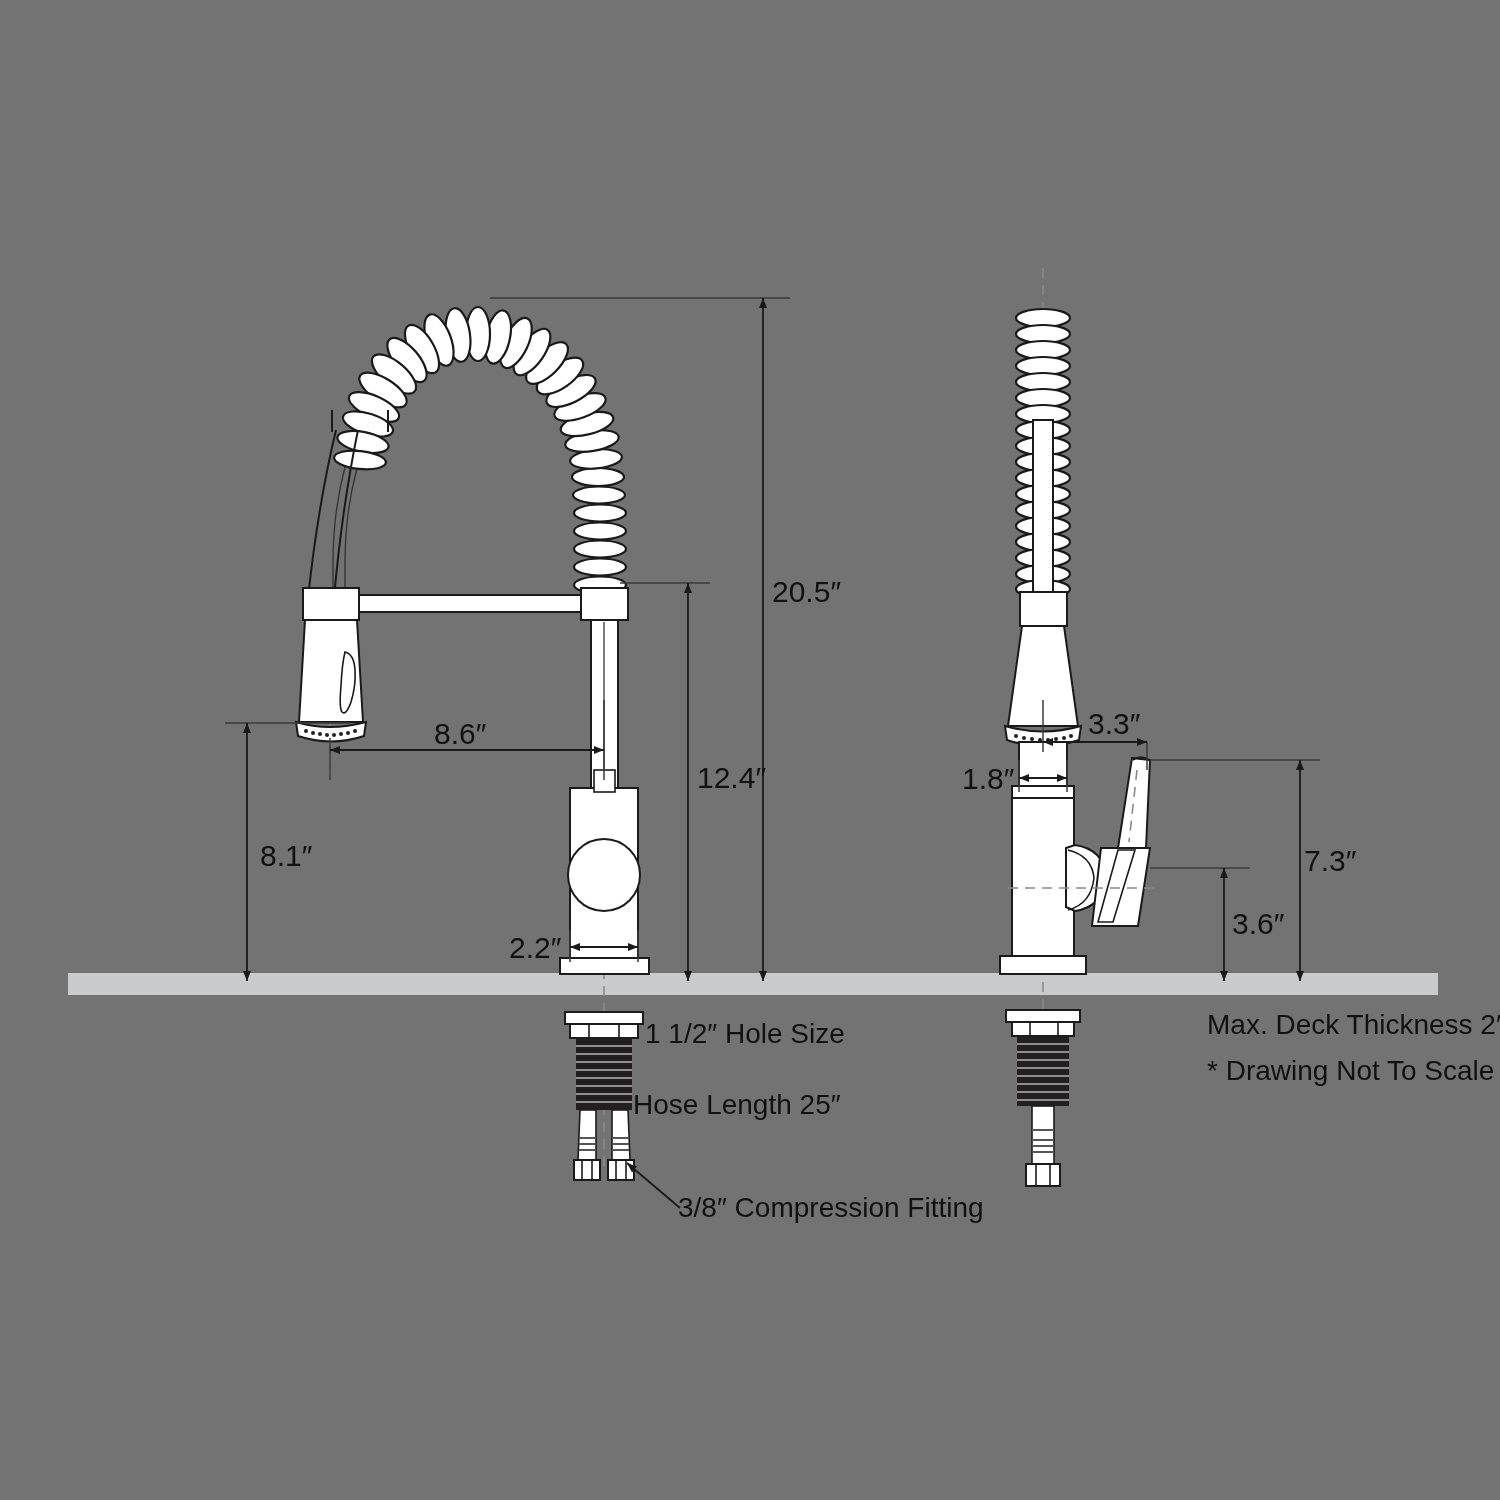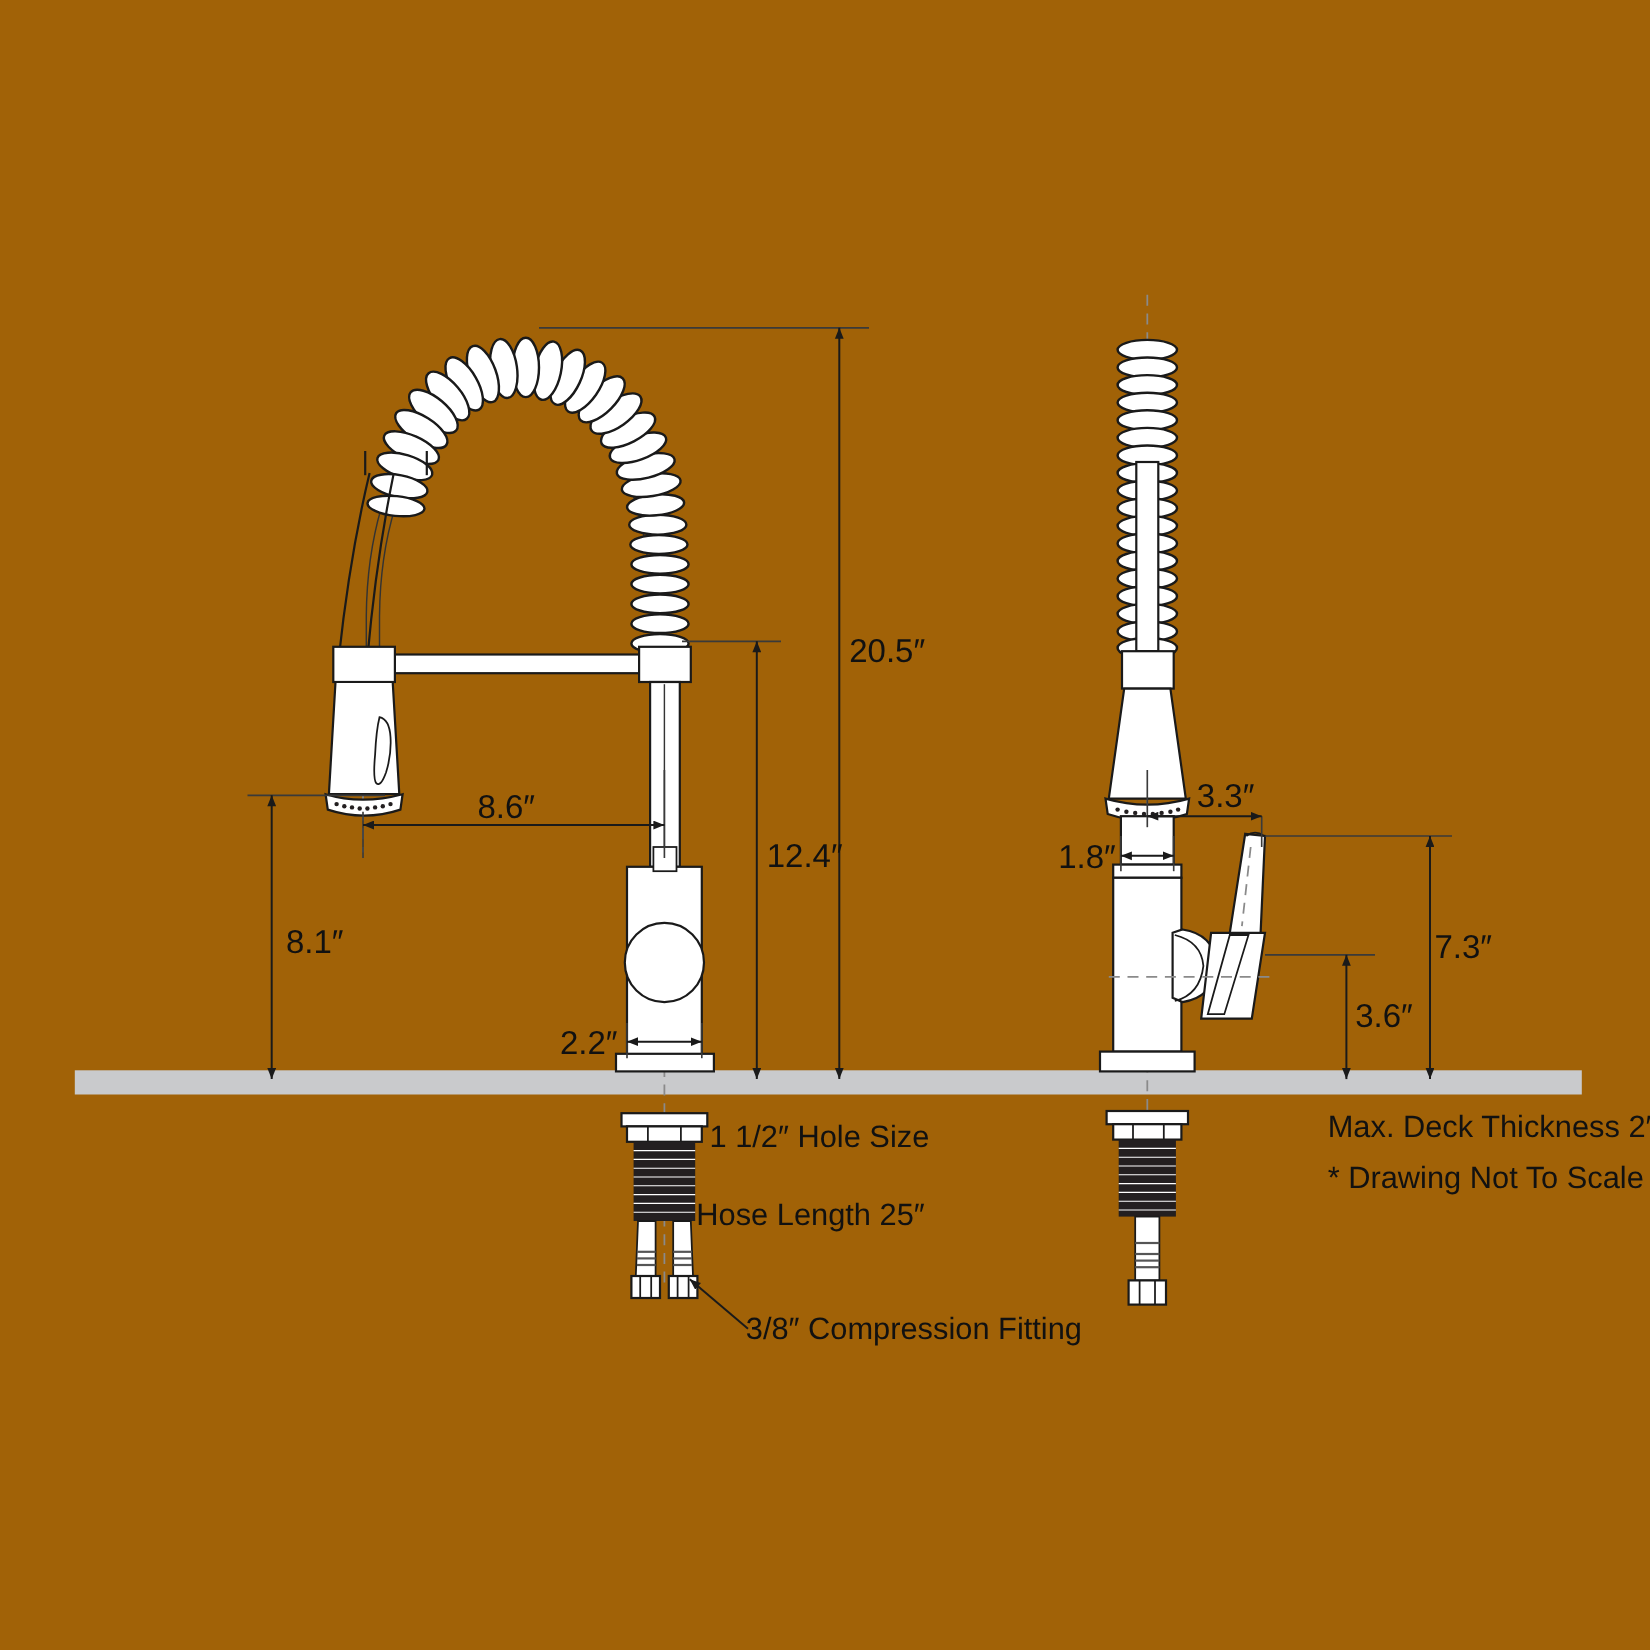--- a/index.html
+++ b/index.html
@@ -1,17 +1,17 @@
 <!DOCTYPE html>
 <html><head>
 <meta charset="utf-8">
 <style>
   html,body{margin:0;padding:0;background:#ffffff;}
   body{width:1500px;height:1500px;overflow:hidden;font-family:"Liberation Sans",sans-serif;}
-  #stage{position:relative;width:1500px;height:1500px;background:#a16207;}
+  #stage{position:relative;width:1500px;height:1500px;background:#737373;}
   svg#drawing{position:absolute;left:0;top:0;width:1500px;height:1500px;}
   .dimtext{font-family:"Liberation Sans",sans-serif;font-size:30px;fill:#111;}
   .notetext{font-family:"Liberation Sans",sans-serif;font-size:28px;fill:#111;}
   .ln{stroke:#1a1a1a;stroke-width:2;fill:none;}
   .ln-thin{stroke:#1a1a1a;stroke-width:1.6;fill:none;}
   .ln-hair{stroke:#333;stroke-width:1.3;fill:none;}
   .dim{stroke:#1a1a1a;stroke-width:1.8;fill:none;}
   .ext{stroke:#3a3a3a;stroke-width:1.5;fill:none;}
   .ctr{stroke:#8a8a8a;stroke-width:1.6;fill:none;stroke-dasharray:10 7;}
   .fillw{fill:#ffffff;}

